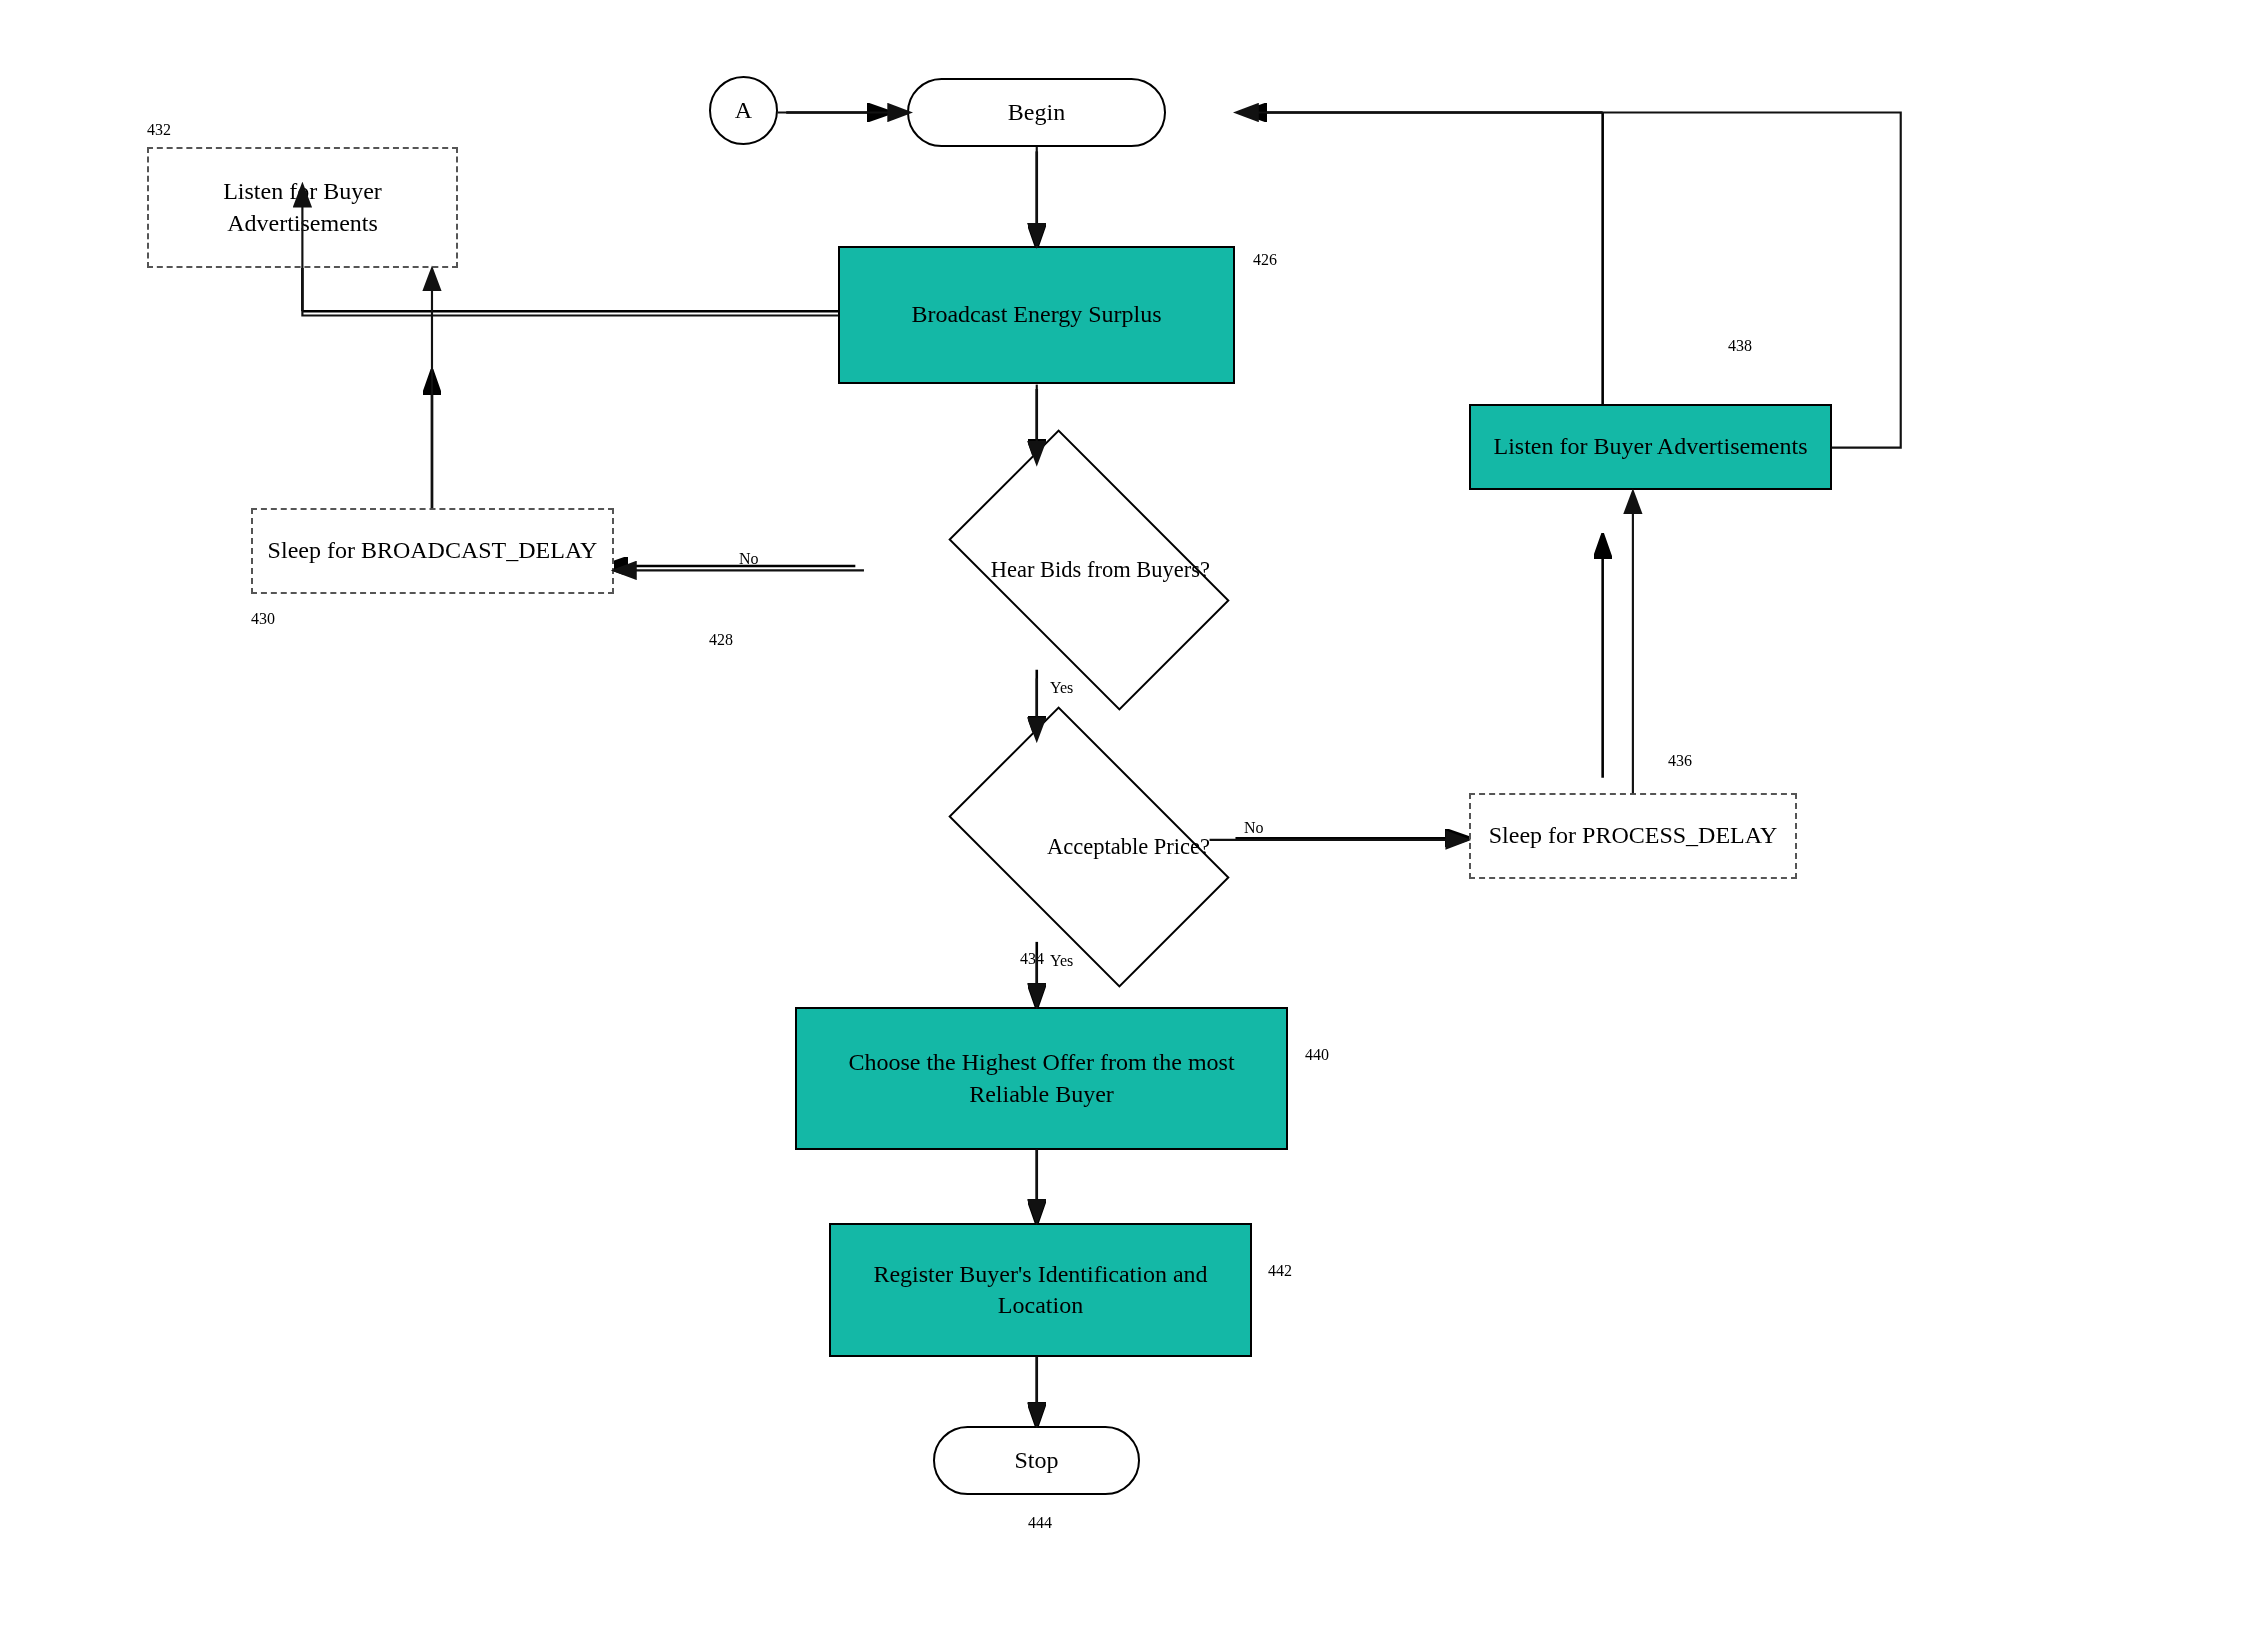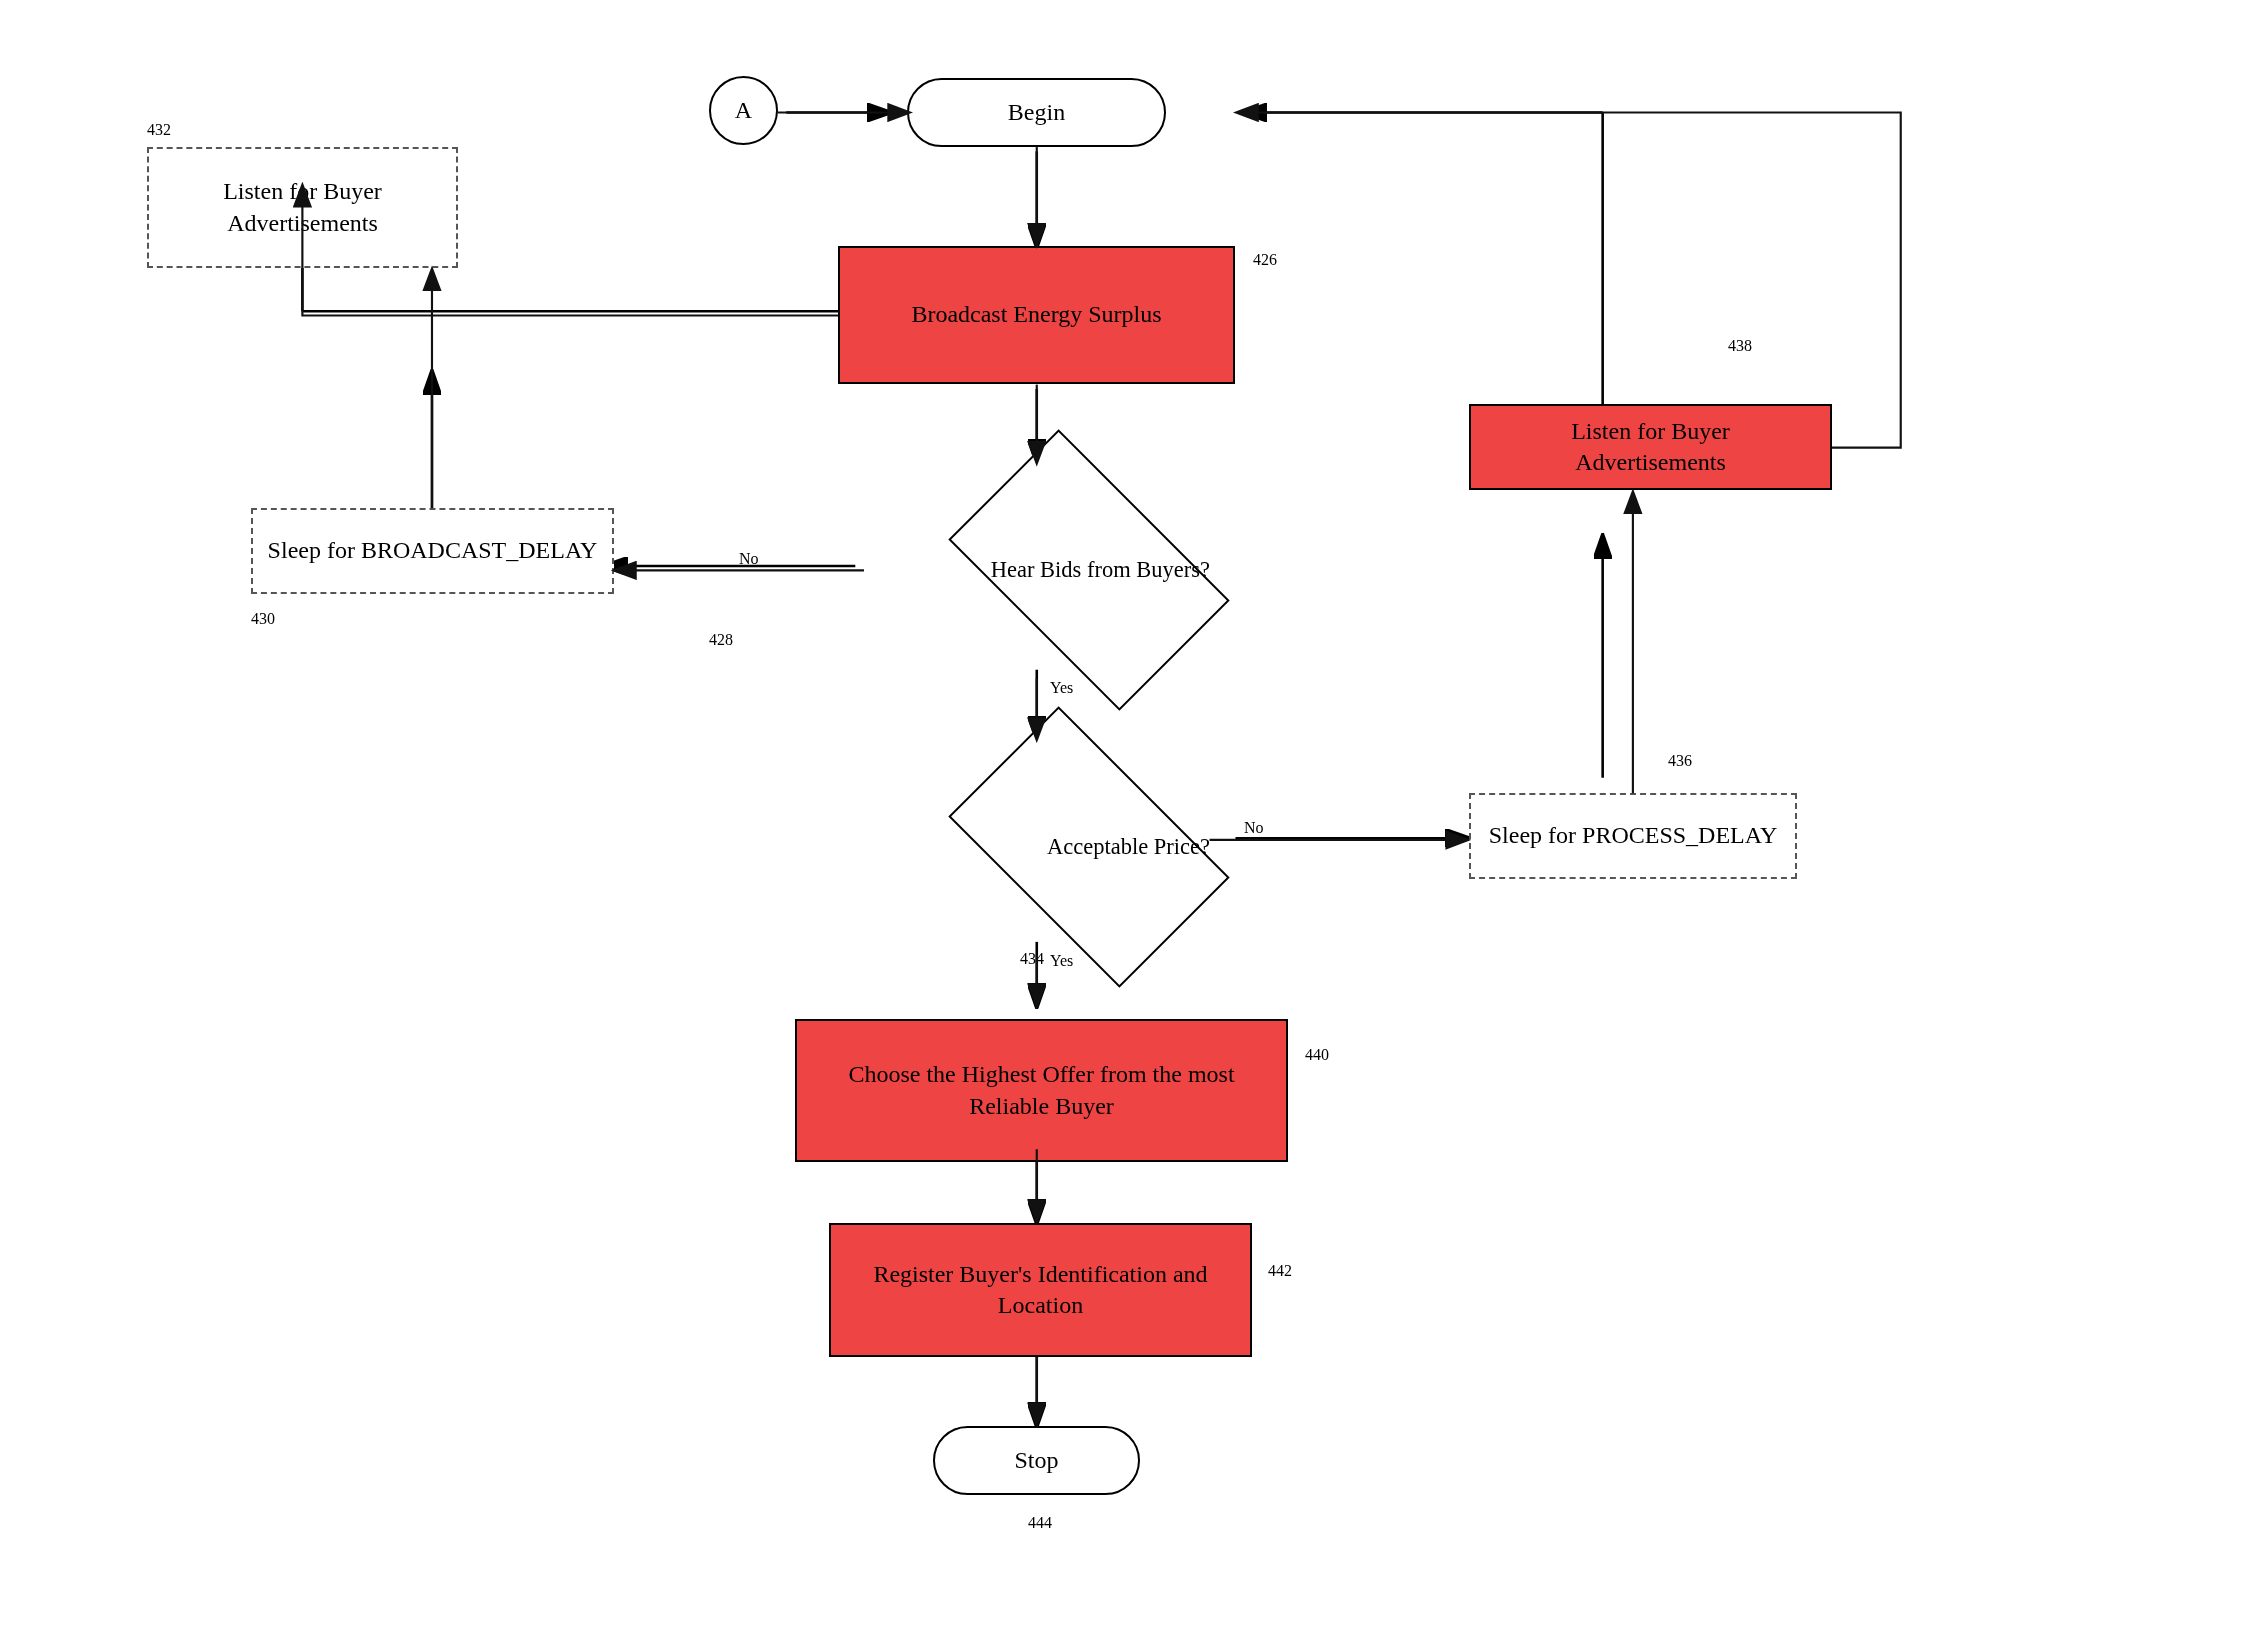--- a/index.html
+++ b/index.html
@@ -22,22 +22,22 @@
       position: absolute;
       display: flex;
       align-items: center;
       justify-content: center;
       text-align: center;
       font-size: 24px;
       line-height: 1.3;
     }
     .rect {
       border: 2.6px solid #000;
-      background: #ef4444;
-      padding: 7px 24px;
+      background: #14b8a6;
+      padding: 7px 9px;
       text-align: center;
     }
     .rect-dashed {
       border: 2.6px dashed #555;
       background: #fff;
       padding: 7px 10.4px;
     }
     .rounded {
       border: 2.6px solid #000;
       border-radius: 35px;
@@ -192,21 +192,21 @@
   </div>
 
   <div class="label" style="left: 1668px; top: 752px;">436</div>
 
   <div class="shape rect" style="left: 1469px; top: 404px; width: 363px; height: 86px;">
     <span>Listen for Buyer Advertisements</span>
   </div>
 
   <div class="label" style="left: 1728px; top: 337px;">438</div>
 
-  <div class="shape rect" style="left: 795px; top: 1007px; width: 493px; height: 143px; margin-top: 12px;">
+  <div class="shape rect" style="left: 795px; top: 1007px; width: 493px; height: 143px;">
     <span>Choose the Highest Offer
 from the most Reliable Buyer</span>
   </div>
 
   <div class="label" style="left: 1305px; top: 1046px;">440</div>
 
   <div class="shape rect" style="left: 829px; top: 1223px; width: 423px; height: 134px;">
     <span>Register Buyer's
 Identification and Location</span>
   </div>

